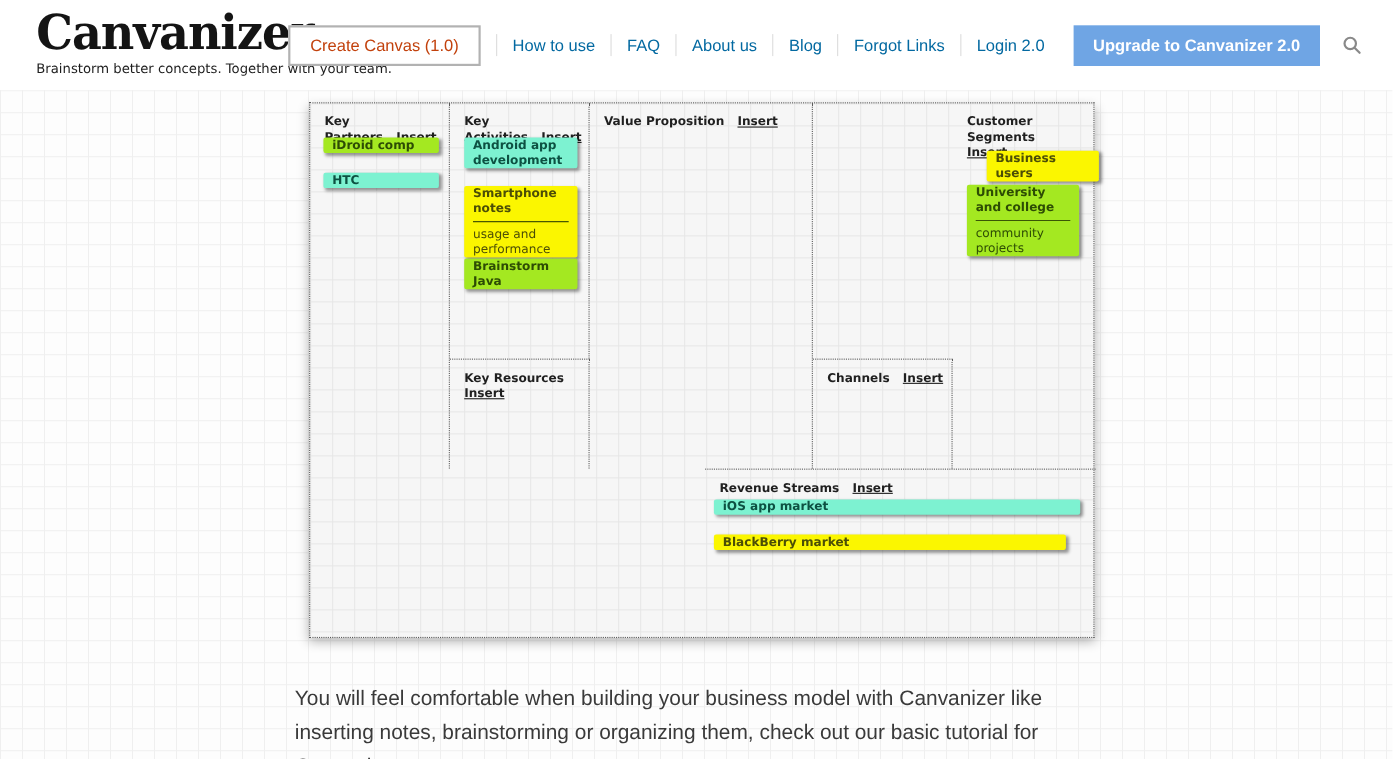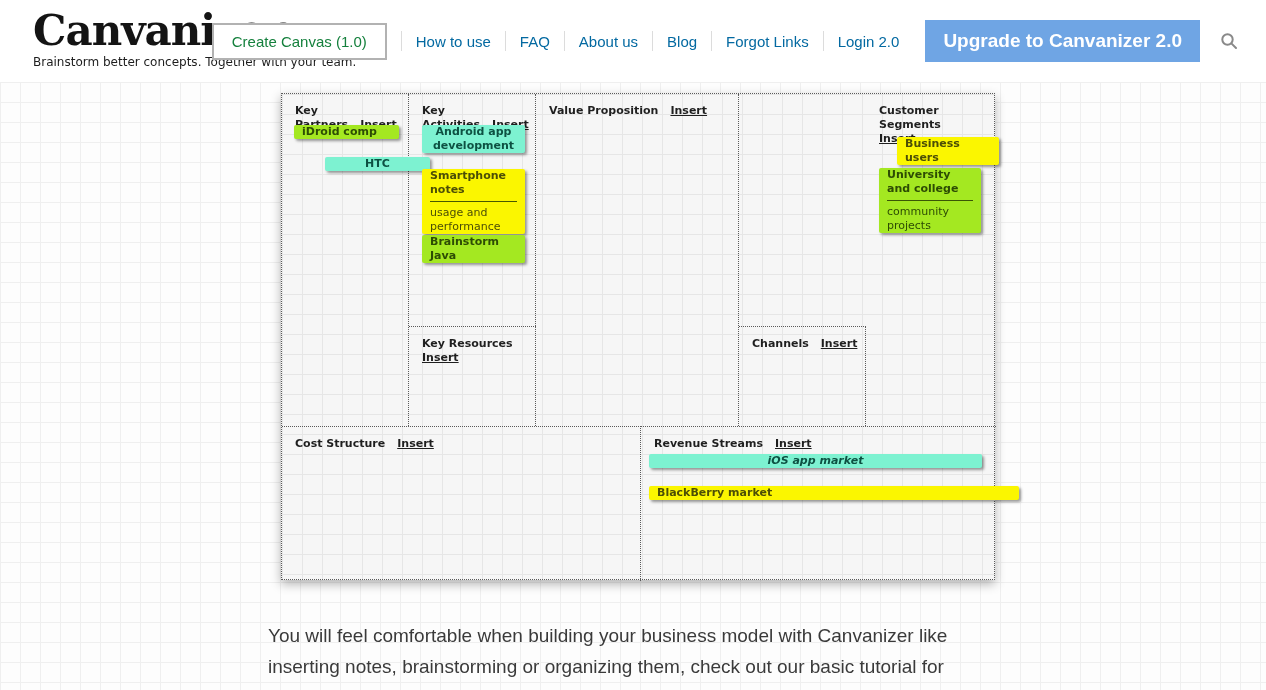--- a/index.html
+++ b/index.html
@@ -20,32 +20,32 @@
   }
   .logo-tagline {
     font-family:"DejaVu Sans", sans-serif; font-size:12px; color:#1d1d1d;
     margin-top:1px; white-space:nowrap;
   }
   .nav {
     position:absolute; right:28px; top:0; height:82px;
     display:flex; align-items:center; gap:14px;
   }
   .create-canvas-btn {
-    border:2px solid #b2b2b2; color:#15803d; background:#fff;
+    border:2px solid #b2b2b2; color:#c2410c; background:#fff;
     font-size:15px; padding:8px 18px; cursor:pointer; white-space:nowrap;
     font-family:"Liberation Sans", sans-serif;
   }
   .nav-sep { width:1px; height:20px; background:#dcdcdc; }
   .nav-link {
     color:#0369a1; font-size:15px; text-decoration:none; white-space:nowrap;
     cursor:pointer;
   }
   .upgrade-btn {
     background:#6fa5e4; color:#ffffff; border:none; font-weight:bold;
-    font-size:19px; padding:10px 18px; cursor:pointer; white-space:nowrap;
+    font-size:15px; padding:10px 18px; cursor:pointer; white-space:nowrap;
     font-family:"Liberation Sans", sans-serif; margin-left:12px;
   }
   .search-icon { margin-left:6px; cursor:pointer; display:flex; align-items:center; }
 
   
   .main {
     position:relative; width:1266px; height:608px;
     background-color:#fdfdfd;
     background-image:
       linear-gradient(#efefef 1px, transparent 1px),
@@ -74,21 +74,21 @@
   
   .note {
     position:absolute; border-radius:2px; padding:0 8px;
     font-family:"DejaVu Sans", sans-serif; font-size:11px; line-height:14px;
     box-shadow:2px 2px 3px rgba(0,0,0,0.40); cursor:move;
   }
   .note-title { font-weight:bold; }
   .note-body  { font-weight:normal; padding-top:4px; }
   .note-div   { border-top:1px solid rgba(40,60,0,0.85); margin-top:4px; }
   .n-green  { background:#a4e821; color:#2d4c04; }
-  .n-cyan   { background:#7df2d1; color:#0d5142;text-align:center; }
+  .n-cyan   { background:#7df2d1; color:#0d5142; }
   .n-yellow { background:#fbf600; color:#4c4e06; }
 
   
   .intro-text {
     position:absolute; left:268px; top:538px; width:748px;
     font-size:19px; line-height:31px; color:#3a3a3a;
     font-family:"Liberation Sans", sans-serif;
   }
 </style>
 </head>
@@ -159,37 +159,32 @@
       </div>
     </div>
 
     <div class="sec" style="left:584px;top:0;width:130px;height:332px;">
       <div class="sec-hd">
         <span class="sec-title">Customer Segments</span><br>
         <a class="insert-link">Insert</a>
       </div>
     </div>
 
-    <div class="sec br-r br-t" style="left:0;top:332px;width:359px;height:155px;">
-      <div class="sec-hd">
-        <span class="sec-title">Cost Structure</span><a class="insert-link">Insert</a>
-      </div>
-    </div>
 
     <div class="sec br-t" style="left:359px;top:332px;width:355px;height:155px;">
       <div class="sec-hd">
         <span class="sec-title">Revenue Streams</span><a class="insert-link">Insert</a>
       </div>
     </div>
 
     <div class="note n-green" style="left:12px;top:31px;width:105px;">
       <div class="note-title">iDroid comp</div>
     </div>
 
-    <div class="note n-cyan" style="left:12px;top:63px;width:105px;margin-left:31px;">
+    <div class="note n-cyan" style="left:12px;top:63px;width:105px;">
       <div class="note-title">HTC</div>
     </div>
 
     <div class="note n-cyan" style="left:140px;top:31px;width:103px;">
       <div class="note-title">Android app development</div>
     </div>
 
     <div class="note n-yellow" style="left:140px;top:75px;width:103px;">
       <div class="note-title">Smartphone notes</div>
       <div class="note-div"></div>
@@ -203,25 +198,25 @@
     <div class="note n-yellow" style="left:615px;top:43px;width:102px;">
       <div class="note-title">Business users</div>
     </div>
 
     <div class="note n-green" style="left:597px;top:74px;width:102px;">
       <div class="note-title">University and college</div>
       <div class="note-div"></div>
       <div class="note-body">community projects</div>
     </div>
 
-    <div class="note n-cyan" style="left:367px;top:360px;width:333px;font-style:italic;">
+    <div class="note n-cyan" style="left:367px;top:360px;width:333px;">
       <div class="note-title">iOS app market</div>
     </div>
 
-    <div class="note n-yellow" style="left:367px;top:392px;width:370px;">
+    <div class="note n-yellow" style="left:367px;top:392px;width:320px;">
       <div class="note-title">BlackBerry market</div>
     </div>
 
   </div>
 
   <div class="intro-text">You will feel comfortable when building your business model with Canvanizer like inserting notes, brainstorming or organizing them, check out our basic tutorial for Canvanizer</div>
 
 </div>
 
 </body></html>

